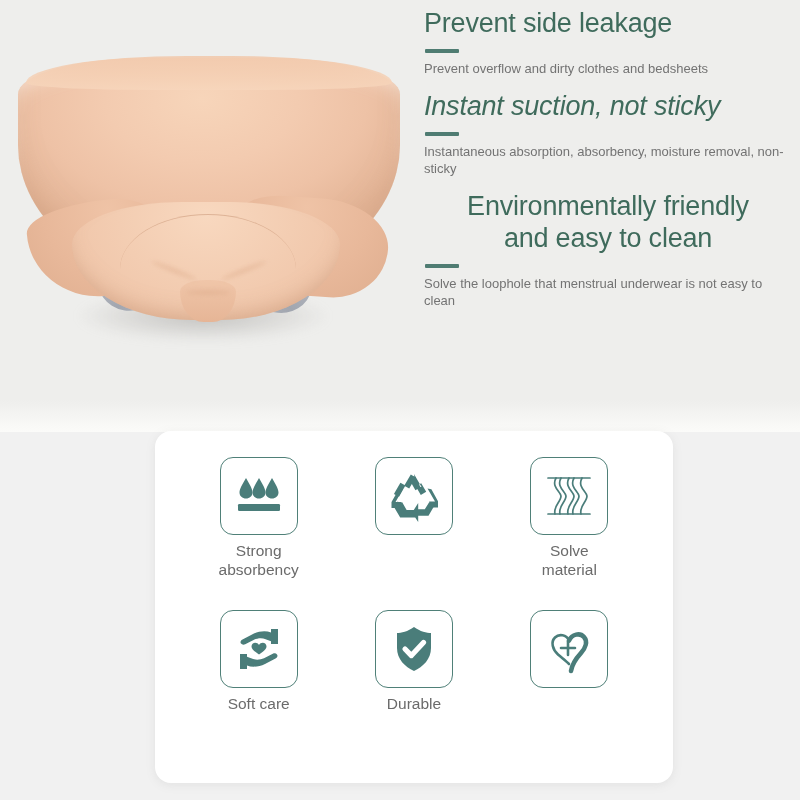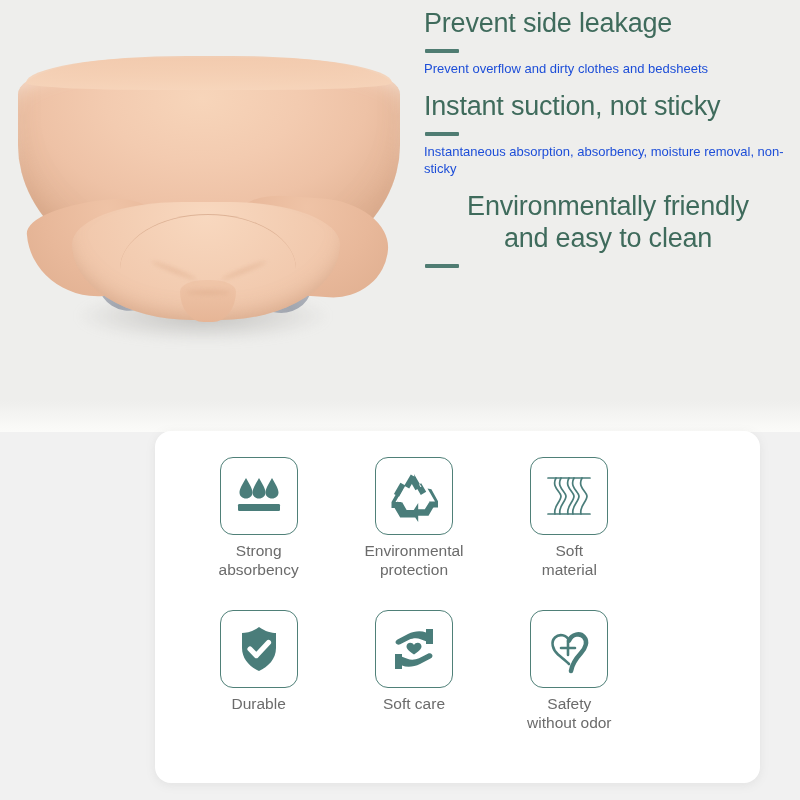--- a/index.html
+++ b/index.html
@@ -163,35 +163,35 @@
     white-space: pre-line;
   }
   .feature-rule {
     width: 34px;
     height: 4px;
     background: #4f7c72;
     margin: 9px 0 7px 1px;
     border-radius: 1px;
   }
   .feature-sub {
-    color: #1d4ed8;
+    color: #737373;
     font-size: 13px;
     line-height: 1.32;
     margin: 0;
     max-width: 360px;
   }
   .feature-1 .feature-title { font-size: 27px; }
-  .feature-2 .feature-title { font-size: 27px; }
+  .feature-2 .feature-title { font-size: 27px; font-style: italic; }
   .feature-3 .feature-title { font-size: 27px; text-align: center; }
 
   
   .icon-card {
     position: absolute;
     left: 155px; top: 431px;
-    width: 605px; height: 352px;
+    width: 518px; height: 352px;
     background: #ffffff;
     border-radius: 16px;
     box-shadow: 0 2px 10px rgba(130,130,130,0.13);
   }
   .icon-grid {
     position: absolute;
     left: 30px; top: 26px;
     width: 458px; height: 300px;
     display: grid;
     grid-template-columns: repeat(3, 1fr);
@@ -260,20 +260,21 @@
     <div class="feature feature-2">
       <h2 class="feature-title">Instant suction, not sticky</h2>
       <div class="feature-rule"></div>
       <p class="feature-sub">Instantaneous absorption, absorbency, moisture removal, non-sticky</p>
     </div>
 
     <div class="feature feature-3">
       <h2 class="feature-title">Environmentally friendly
 and easy to clean</h2>
       <div class="feature-rule"></div>
+      <p class="feature-sub">Solve the loophole that menstrual underwear is not easy to clean</p>
     </div>
 
   </div>
 
   <div class="icon-card">
     <div class="icon-grid">
 
       <div class="icon-cell">
         <div class="icon-box">
           <svg width="52" height="52" viewBox="0 0 52 52">
@@ -298,81 +299,77 @@
               <path d="M26.2 6 L32.6 17.2 L27.4 20.2 L21 9 Z"></path>
               <path d="M13.4 14.6 L7 25.8 L1.9 22.9 L8.4 11.7 Z" transform="translate(4,1)"></path>
               <path d="M12 18 L4.5 31 L10.4 31 L10.4 37 L0.5 37 L0.5 31 L7.5 18.8 Z" transform="translate(3,1)"></path>
               <path d="M6.6 34.5 L13.2 45.8 L25.8 45.8 L25.8 39.9 L16.6 39.9 L12.2 32.2 Z" transform="translate(2,0)"></path>
               <path d="M8 32.5 L13.6 42.5 L25 42.5 L25 48.6 L10.2 48.6 L2.6 35.6 Z" transform="translate(2,-1)"></path>
               <path d="M41.5 18.6 L49 31.6 L43.2 31.6 L43.2 37.4 L52 37.4 L52 31.2 L45.4 19.2 Z" transform="translate(-2,0)"></path>
               <path d="M30.2 39.2 L30.2 33 L24 42.8 L30.2 52 L30.2 45.8 L40.5 45.8 L46.5 35.4 L41 32.4 L36.8 39.2 Z"></path>
             </g>
           </svg>
         </div>
-        <div class="icon-label">Environmental
-protection</div>
       </div>
 
       <div class="icon-cell">
         <div class="icon-box">
           <svg width="52" height="52" viewBox="0 0 52 52">
             <g stroke="#4a7d7a" stroke-width="1.7" fill="none" stroke-linecap="round">
               <line x1="5" y1="8" x2="47" y2="8"></line>
               <line x1="5" y1="44" x2="47" y2="44"></line>
               <path d="M13 8 C8 17 18 22 18 26 C18 32 10 36 12 44"></path>
               <path d="M18 8 C13 17 23 22 23 26 C23 32 15 36 17 44"></path>
               <path d="M26 8 C21 17 31 22 31 26 C31 32 23 36 25 44"></path>
               <path d="M31 8 C26 17 36 22 36 26 C36 32 28 36 30 44"></path>
               <path d="M39 8 C34 17 44 22 44 26 C44 32 36 36 38 44"></path>
               <path d="M44 8 C39 17 49 22 49 26 C49 32 41 36 43 44" opacity="0.0"></path>
             </g>
           </svg>
         </div>
-        <div class="icon-label">Soft
+        <div class="icon-label">Solve
 material</div>
+      </div>
+
+      <div class="icon-cell">
+        <div class="icon-box">
+          <svg width="52" height="52" viewBox="0 0 52 52">
+            <g fill="#4a7d7a">
+
+              <path d="M45 6 L38 6 L38 9.5 C33 7.5 26 8 20 11 L9.5 16.5 C7.5 17.6 7 19.4 8 20.6 C8.9 21.8 10.7 22 12.2 21.2 L21 16.8 C24.5 15.2 29 14.8 32.6 16.2 L38 18.2 L38 21 L45 21 Z"></path>
+
+              <path d="M7 46 L14 46 L14 42.5 C19 44.5 26 44 32 41 L42.5 35.5 C44.5 34.4 45 32.6 44 31.4 C43.1 30.2 41.3 30 39.8 30.8 L31 35.2 C27.5 36.8 23 37.2 19.4 35.8 L14 33.8 L14 31 L7 31 Z"></path>
+
+              <path d="M26 31.5 C22 28.5 18.5 26.4 18.5 23.4 C18.5 21.2 20.2 19.7 22.2 19.7 C23.8 19.7 25.2 20.6 26 21.9 C26.8 20.6 28.2 19.7 29.8 19.7 C31.8 19.7 33.5 21.2 33.5 23.4 C33.5 26.4 30 28.5 26 31.5 Z"></path>
+            </g>
+          </svg>
+        </div>
+        <div class="icon-label">Soft  care</div>
       </div>
 
       <div class="icon-cell">
         <div class="icon-box">
           <svg width="52" height="52" viewBox="0 0 52 52">
             <path d="M26 4 C20 8.5 13 10 9 10 L9 25 C9 36 17 44 26 48 C35 44 43 36 43 25 L43 10 C39 10 32 8.5 26 4 Z" fill="#4a7d7a"></path>
             <path d="M17 26 L23.4 32.6 L35.5 19.5" stroke="#ffffff" stroke-width="5.2" fill="none" stroke-linecap="round" stroke-linejoin="round"></path>
           </svg>
         </div>
         <div class="icon-label">Durable</div>
       </div>
 
       <div class="icon-cell">
         <div class="icon-box">
           <svg width="52" height="52" viewBox="0 0 52 52">
-            <g fill="#4a7d7a">
-
-              <path d="M45 6 L38 6 L38 9.5 C33 7.5 26 8 20 11 L9.5 16.5 C7.5 17.6 7 19.4 8 20.6 C8.9 21.8 10.7 22 12.2 21.2 L21 16.8 C24.5 15.2 29 14.8 32.6 16.2 L38 18.2 L38 21 L45 21 Z"></path>
-
-              <path d="M7 46 L14 46 L14 42.5 C19 44.5 26 44 32 41 L42.5 35.5 C44.5 34.4 45 32.6 44 31.4 C43.1 30.2 41.3 30 39.8 30.8 L31 35.2 C27.5 36.8 23 37.2 19.4 35.8 L14 33.8 L14 31 L7 31 Z"></path>
-
-              <path d="M26 31.5 C22 28.5 18.5 26.4 18.5 23.4 C18.5 21.2 20.2 19.7 22.2 19.7 C23.8 19.7 25.2 20.6 26 21.9 C26.8 20.6 28.2 19.7 29.8 19.7 C31.8 19.7 33.5 21.2 33.5 23.4 C33.5 26.4 30 28.5 26 31.5 Z"></path>
-            </g>
-          </svg>
-        </div>
-        <div class="icon-label">Soft  care</div>
-      </div>
-
-      <div class="icon-cell">
-        <div class="icon-box">
-          <svg width="52" height="52" viewBox="0 0 52 52">
             <g fill="none" stroke="#4a7d7a" stroke-linecap="round" stroke-linejoin="round">
 
               <path d="M26 17.5 C23.5 11.5 16 10.5 12 14.5 C7.5 19 9.5 26.5 15 31.5 C19 35 23 38 26 41" stroke-width="2.6"></path>
               <path d="M26 17.5 C29 11 37 9.5 41 14 C45 18.5 42.5 25 38 30 C33 35.5 29 41 28 48" stroke-width="4.6"></path>
 
               <path d="M25 18 L25 32 M18 25 L32 25" stroke-width="2.6"></path>
             </g>
           </svg>
         </div>
-        <div class="icon-label">Safety
-without  odor</div>
       </div>
 
     </div>
   </div>
 
 </div>
 
 </body></html>

